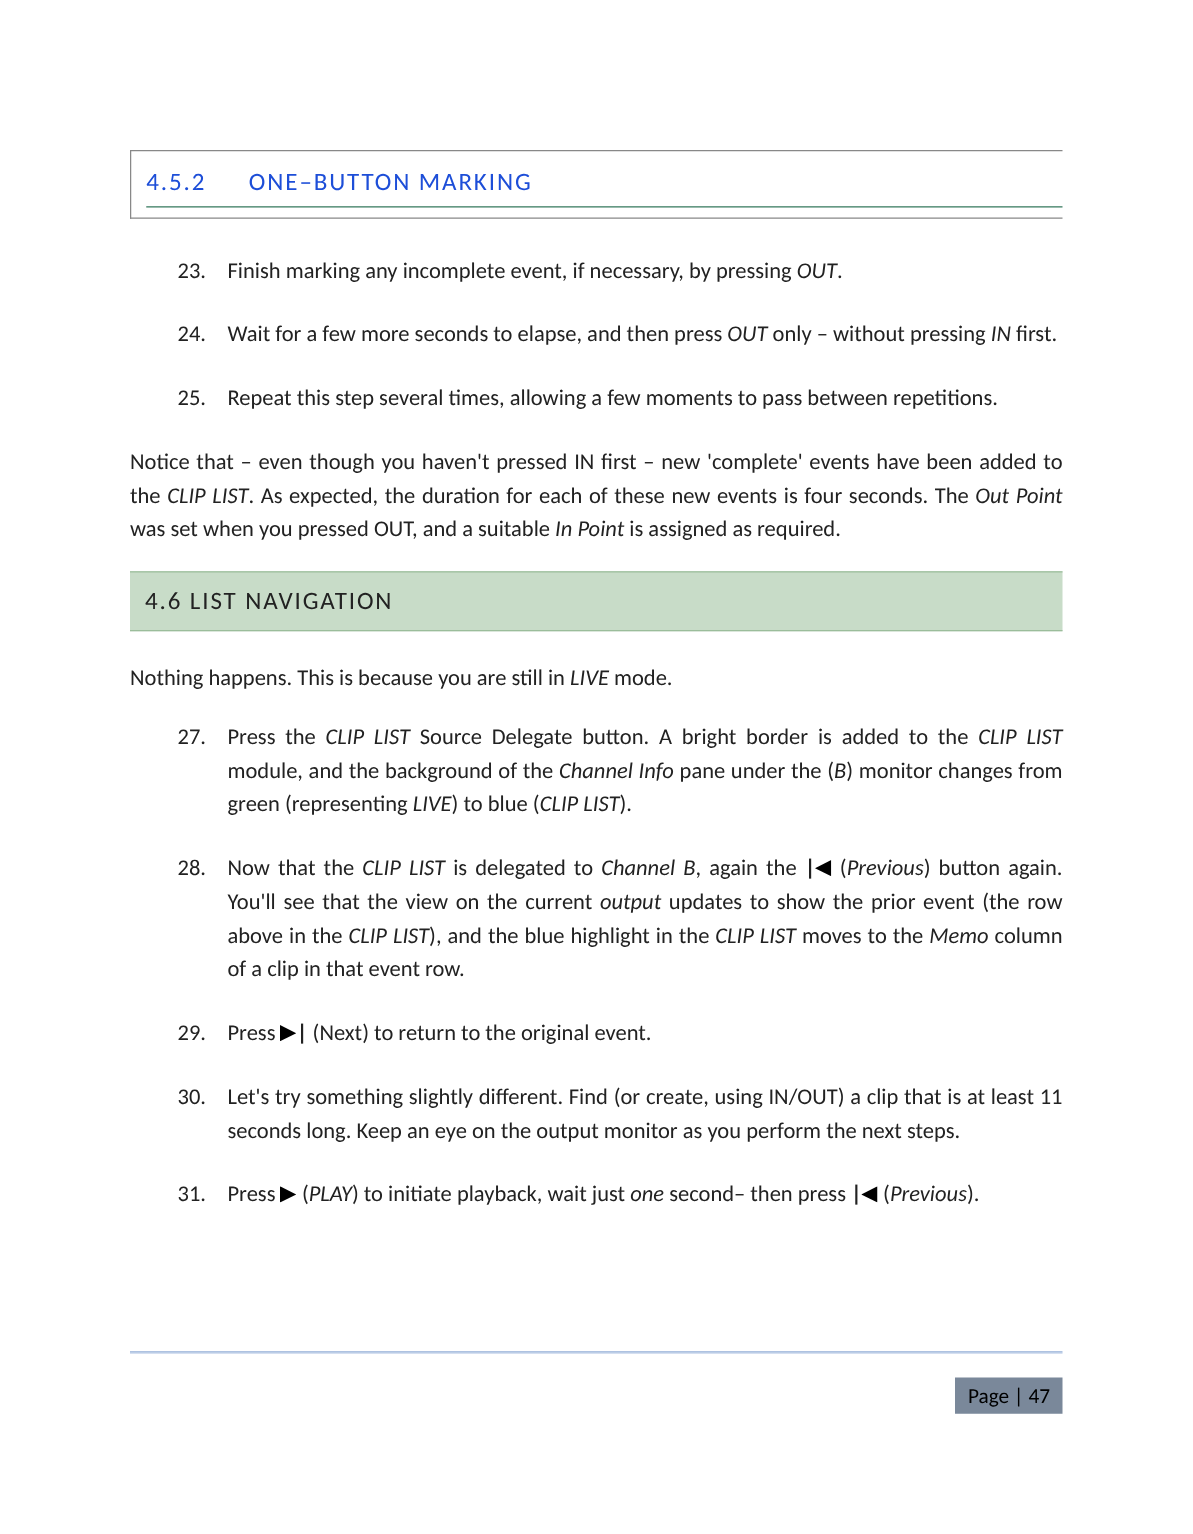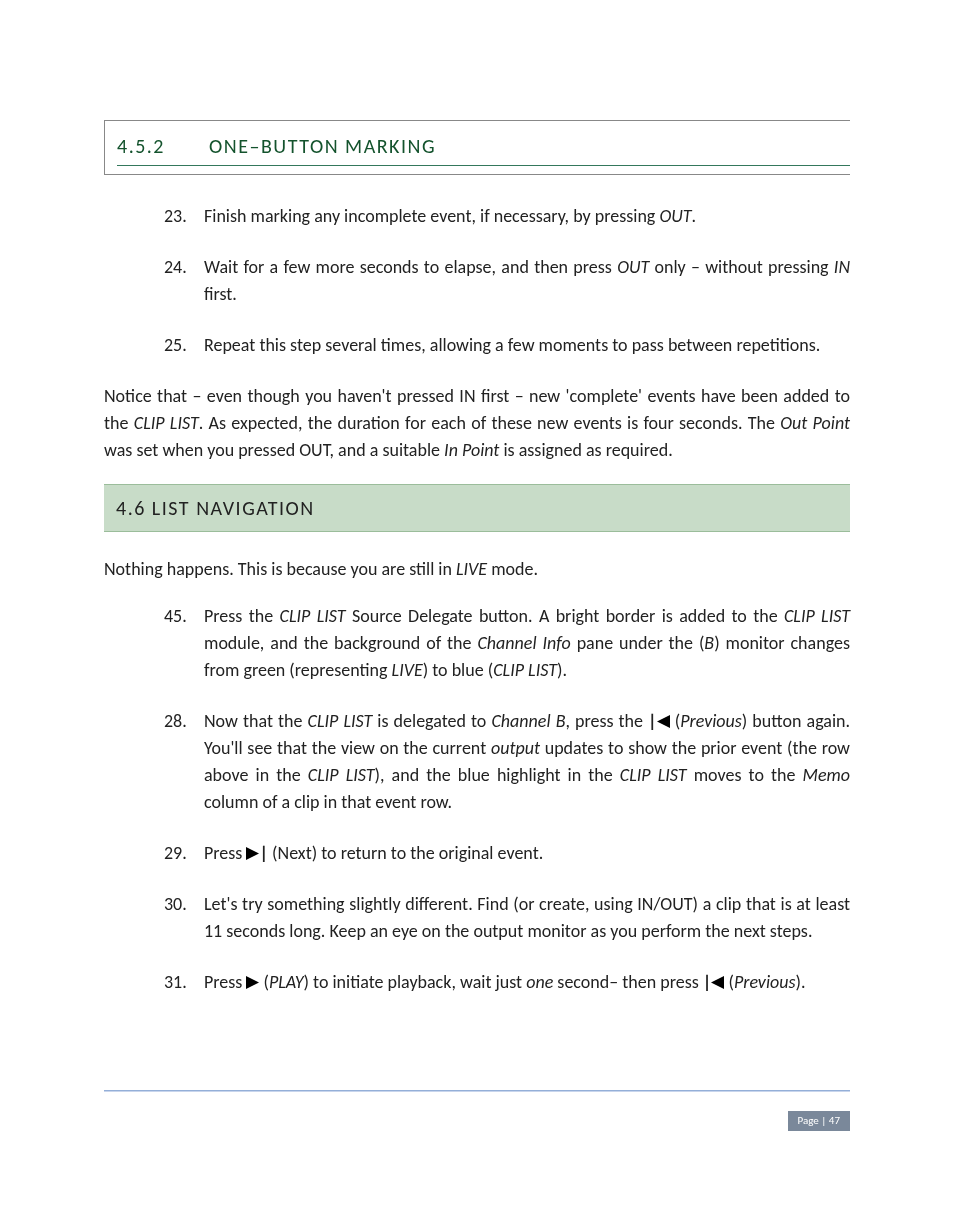--- a/index.html
+++ b/index.html
@@ -24,42 +24,41 @@
     border-bottom: 1px solid #888;
     margin-bottom: 28px;
   }
   .h452-inner {
     border-bottom: 1px solid #34785c;
     padding-bottom: 4px;
   }
   .h452-num, .h452-title {
     font-size: 20px;
     letter-spacing: 1.5px;
-    color: #14532d;
+    color: #1d4ed8;
     font-weight: 400;
   }
-  .h452-title { margin-left: 40px; }
+  .h452-title { margin-left: 30px; }
   .h46 {
     background: #c8dcc8;
     border-top: 1px solid #9bbd9b;
     border-bottom: 1px solid #9bbd9b;
     padding: 8px 12px;
     margin: 20px 0 24px 0;
     letter-spacing: 1.5px;
     font-size: 20px;
   }
   .h46 .num {}
   .h46 .title { }
   ol.numbered { list-style: none; margin-left: 38px; }
   ol.numbered > li {
     position: relative;
     padding-left: 40px;
     margin-bottom: 24px;
     text-align: justify;
-    margin-left: 22px;
   }
   ol.numbered > li .n {
     position: absolute;
     left: 0;
     top: 0;
   }
   p.para {
     text-align: justify;
     margin-bottom: 20px;
   }
@@ -72,23 +71,23 @@
   }
   .footer-rule {
     height: 1px;
     background: #94afd8;
     box-shadow: 0 1px 0 #c8d5ec;
     margin-bottom: 20px;
   }
   .footer-badge {
     float: right;
     background: #7a889a;
-    color: #ffffff;
+    color: #000000;
     padding: 2px 10px;
-    font-size: 11px;
+    font-size: 17px;
   }
   svg.icon { display: inline; vertical-align: -1px; }
 </style>
 </head>
 <body>
 
 <div class="page">
 
   <div class="h452">
     <div class="h452-inner">
@@ -121,26 +120,26 @@
     <span class="title">LIST NAVIGATION</span>
   </div>
 
 
   <p class="para">
     <span>Nothing happens.  This is because you are still in </span><span class="i">LIVE</span><span> mode.</span>
   </p>
 
   <ol class="numbered">
     <li>
-      <span class="n">45.</span>
+      <span class="n">27.</span>
       <span>Press the </span><span class="i">CLIP LIST</span><span> Source Delegate button.  A bright border is added to the </span><span class="i">CLIP LIST</span><span> module, and the background of the </span><span class="i">Channel Info</span><span> pane under the (</span><span class="i">B</span><span>) monitor changes from green (representing </span><span class="i">LIVE</span><span>) to blue (</span><span class="i">CLIP LIST</span><span>).</span>
     </li>
     <li>
       <span class="n">28.</span>
-      <span>Now that the </span><span class="i">CLIP LIST</span><span> is delegated to </span><span class="i">Channel B</span><span>, press the </span><b>|</b><svg class="icon" width="13" height="13" viewBox="0 0 10 10">
+      <span>Now that the </span><span class="i">CLIP LIST</span><span> is delegated to </span><span class="i">Channel B</span><span>, again the </span><b>|</b><svg class="icon" width="13" height="13" viewBox="0 0 10 10">
           <polygon points="10,0 10,10 0,5" fill="#000"></polygon>
         </svg><span> (</span><span class="i">Previous</span><span>) button again. You'll see that the view on the current </span><span class="i">output</span><span> updates to show the prior event (the row above in the </span><span class="i">CLIP LIST</span><span>), and the blue highlight in the </span><span class="i">CLIP LIST</span><span> moves to the </span><span class="i">Memo</span><span> column of a clip in that event row.</span>
     </li>
     <li>
       <span class="n">29.</span>
       <span>Press </span><svg class="icon" width="13" height="13" viewBox="0 0 10 10">
           <polygon points="0,0 0,10 10,5" fill="#000"></polygon>
         </svg><b>|</b><span> (Next) to return to the original event.</span>
     </li>
     <li>

